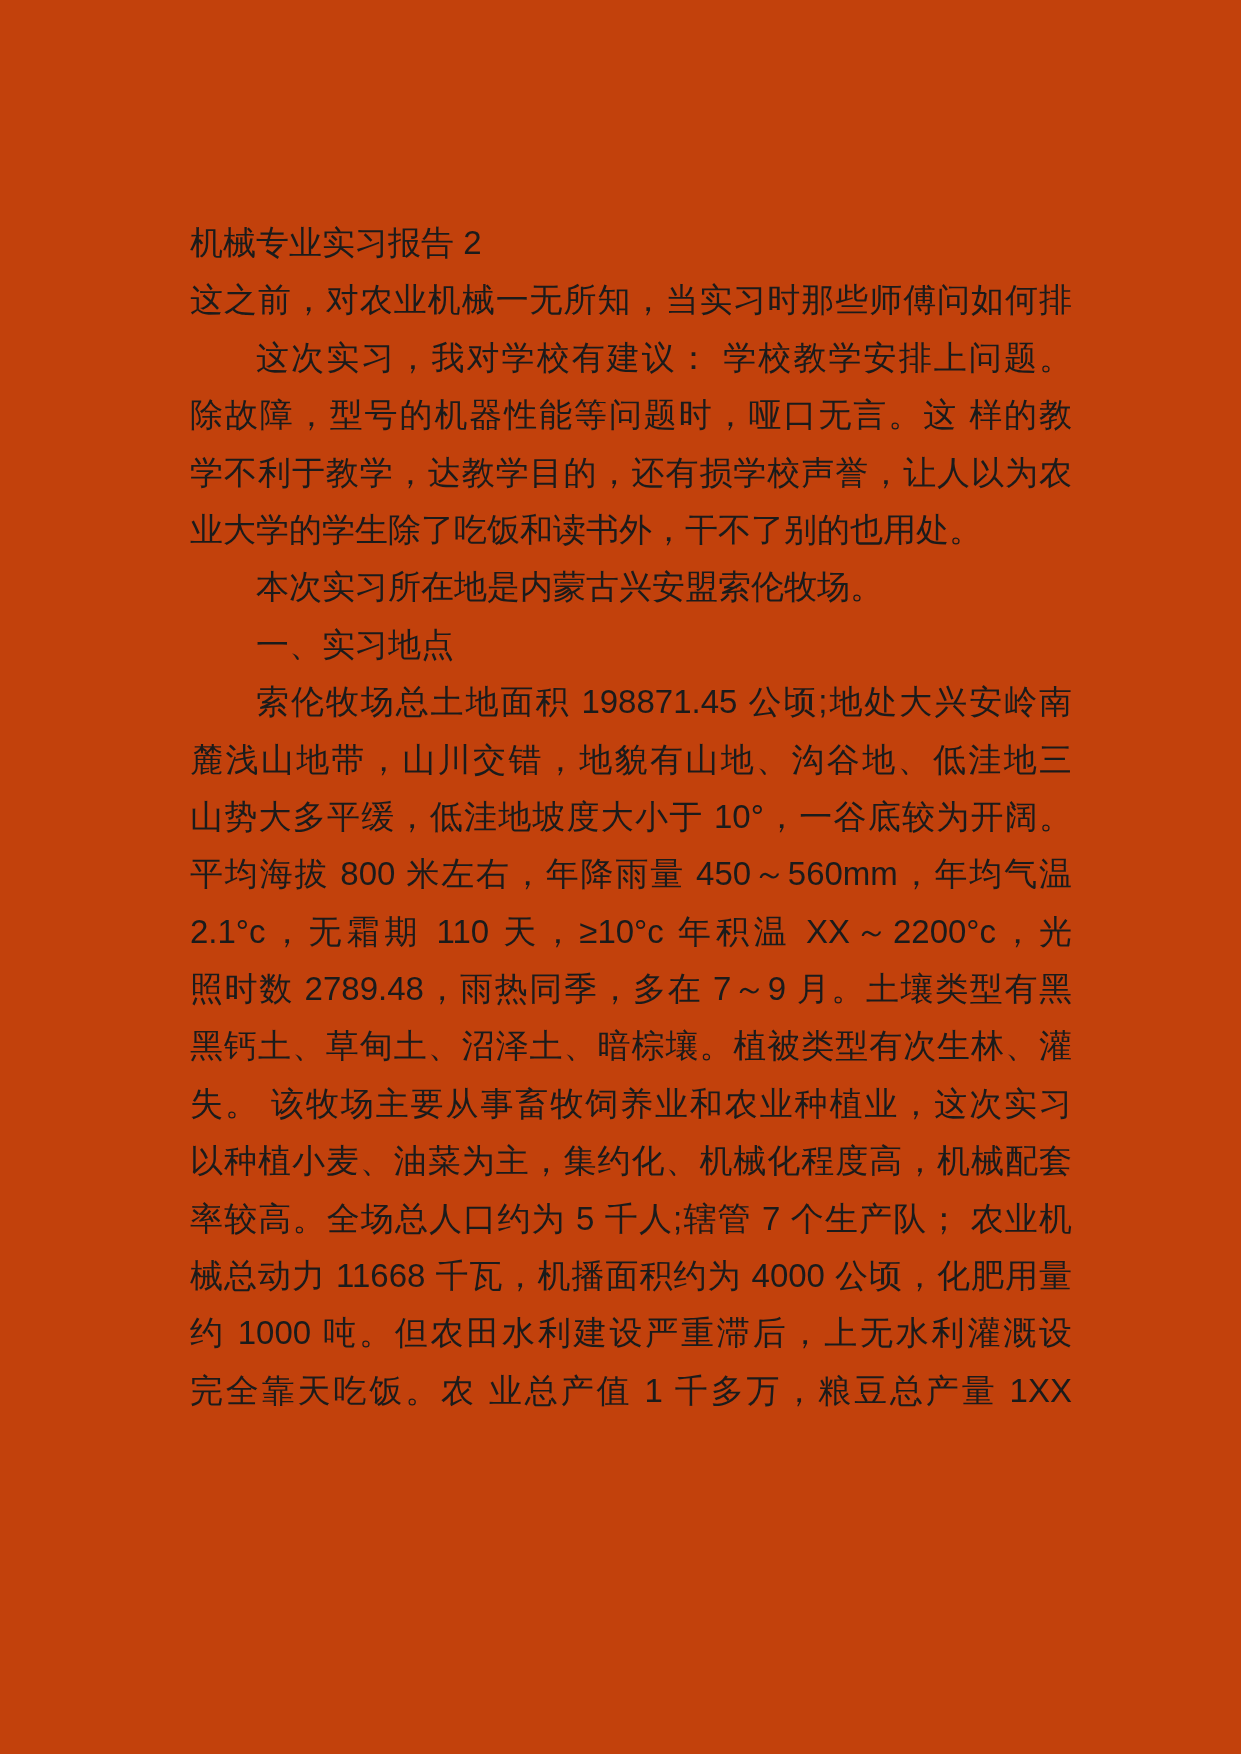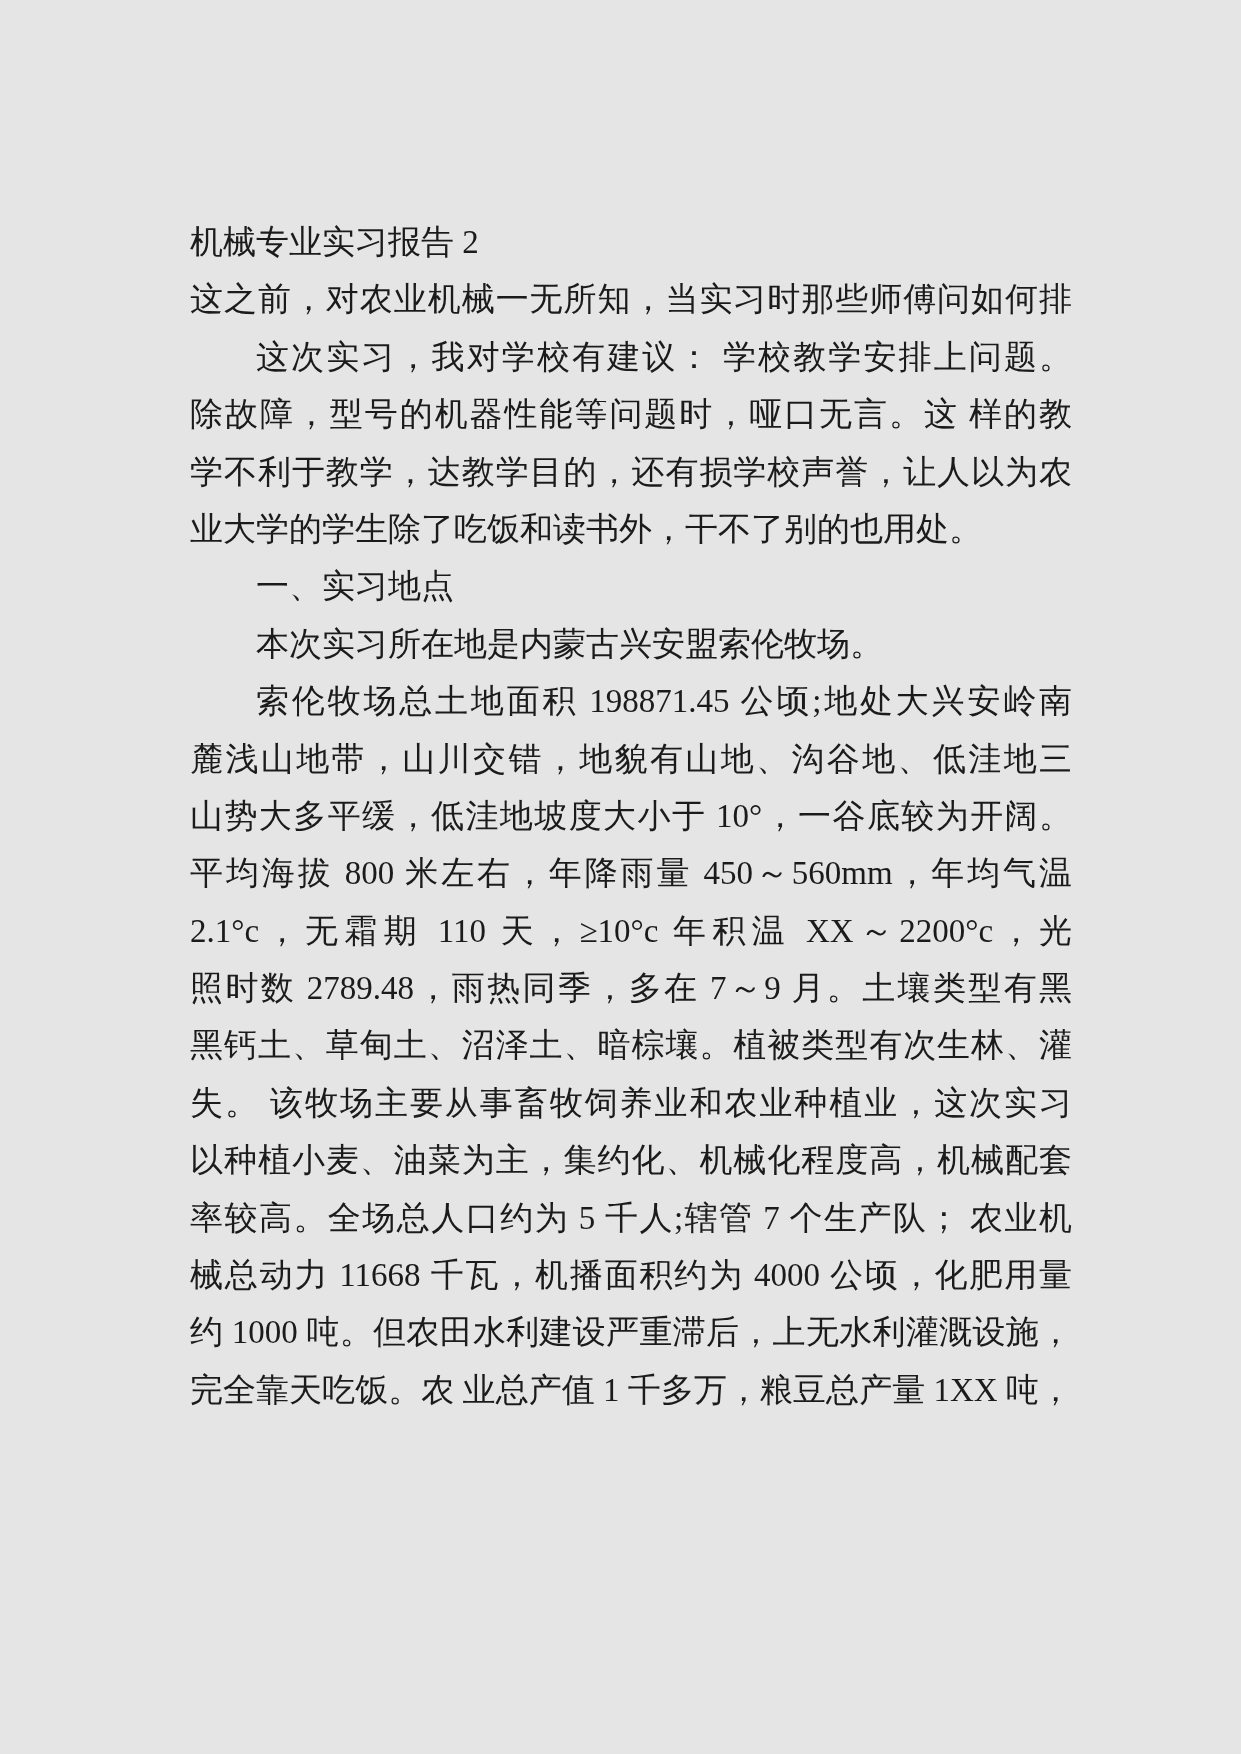--- a/index.html
+++ b/index.html
@@ -4,23 +4,23 @@
 <style>
   html, body {
     margin: 0;
     padding: 0;
     background: #ffffff;
   }
   .page {
     position: relative;
     width: 1241px;
     height: 1754px;
-    background: #e5e5e5;
+    background: #c2410c;
     overflow: hidden;
-    font-family: Liberation Serif, serif;
+    font-family: Liberation Sans, sans-serif;
   }
   .doc {
     position: absolute;
     left: 190px;
     top: 214px;
     width: 882px;
     color: #1b1b1b;
     font-size: 33px;
   }
   .line {
@@ -43,22 +43,22 @@
 <body>
 
 <div class="page">
   <div class="doc">
     <div class="line">机械专业实习报告 2</div>
     <div class="line j">这之前，对农业机械一无所知，当实习时那些师傅问如何排</div>
     <div class="line indent j">这次实习，我对学校有建议： 学校教学安排上问题。</div>
     <div class="line j">除故障，型号的机器性能等问题时，哑口无言。这 样的教</div>
     <div class="line j">学不利于教学，达教学目的，还有损学校声誉，让人以为农</div>
     <div class="line">业大学的学生除了吃饭和读书外，干不了别的也用处。</div>
+    <div class="line indent">本次实习所在地是内蒙古兴安盟索伦牧场。</div>
     <div class="line indent">一、实习地点</div>
-    <div class="line indent">本次实习所在地是内蒙古兴安盟索伦牧场。</div>
     <div class="line indent j">索伦牧场总土地面积 198871.45 公顷;地处大兴安岭南</div>
     <div class="line j">麓浅山地带，山川交错，地貌有山地、沟谷地、低洼地三种，</div>
     <div class="line j">山势大多平缓，低洼地坡度大小于 10°，一谷底较为开阔。</div>
     <div class="line j">平均海拔 800 米左右，年降雨量 450～560mm，年均气温</div>
     <div class="line j">2.1°c，无霜期 110 天，≥10°c 年积温 XX～2200°c，光</div>
     <div class="line j">照时数 2789.48，雨热同季，多在 7～9 月。土壤类型有黑土、</div>
     <div class="line j">黑钙土、草甸土、沼泽土、暗棕壤。植被类型有次生林、灌</div>
     <div class="line j">失。 该牧场主要从事畜牧饲养业和农业种植业，这次实习</div>
     <div class="line j">以种植小麦、油菜为主，集约化、机械化程度高，机械配套</div>
     <div class="line j">率较高。全场总人口约为 5 千人;辖管 7 个生产队； 农业机</div>

